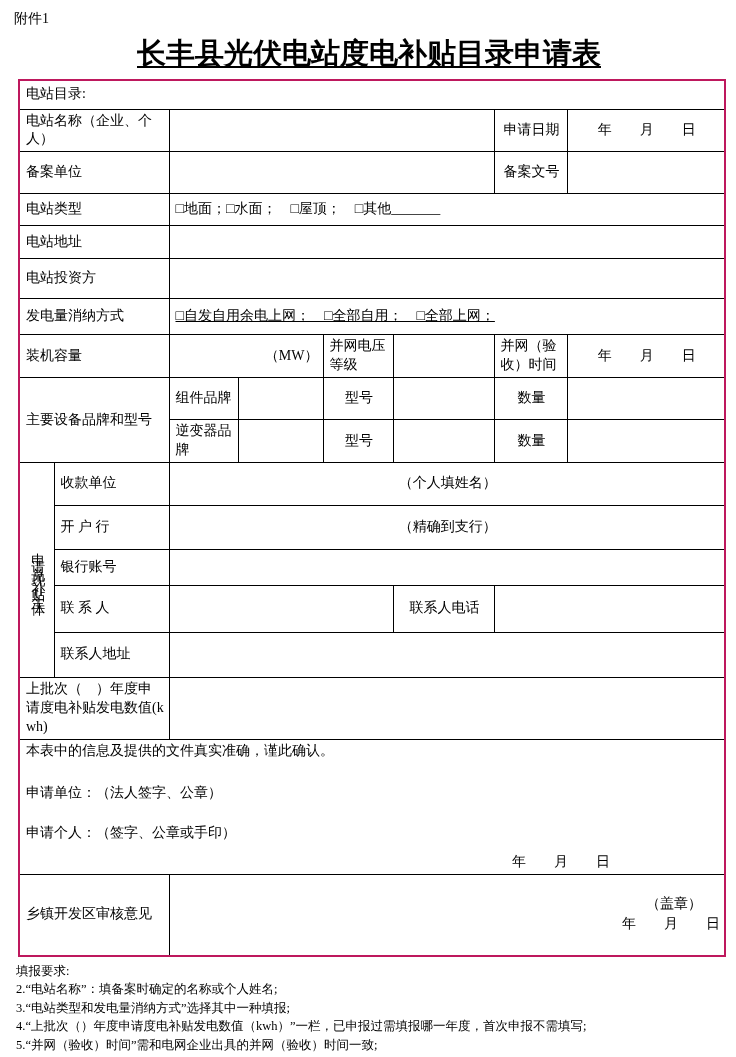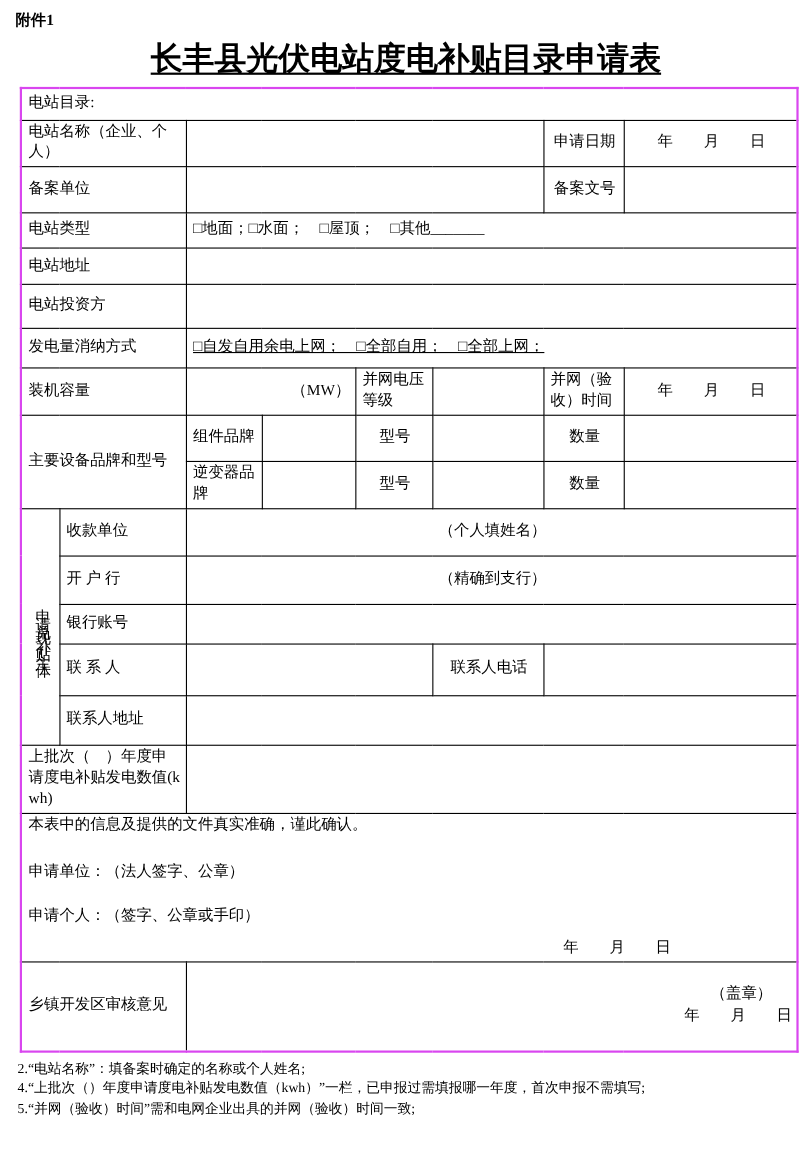--- a/index.html
+++ b/index.html
@@ -1,21 +1,21 @@
 <!DOCTYPE html>
 <html><head>
 <meta charset="utf-8">
 <style>
   html,body{margin:0;padding:0;background:#fff;color:#000;}
   body{width:736px;height:1057px;font-family:"Liberation Serif",serif;overflow:hidden;}
   .sheet{padding:8px 12px 0 14px;}
-  .attachment{font-size:14px;font-weight:bold;margin:2px 0 6px 0;}
+  .attachment{font-size:14px;font-weight:normal;margin:2px 0 6px 0;}
   .doc-title{text-align:center;font-size:29px;font-weight:bold;margin:0 0 5px 0;}
   .doc-title span{text-decoration:underline;text-decoration-thickness:2px;text-underline-offset:3px;}
-  table.form{border-collapse:collapse;table-layout:fixed;width:706px;margin-left:4px;border:2px solid #d946ef;}
+  table.form{border-collapse:collapse;table-layout:fixed;width:706px;margin-left:4px;border:2px solid #be185d;}
   table.form td{border:1px solid #000;font-size:14px;line-height:1.35;padding:2px 4px 2px 6px;overflow:hidden;word-break:break-all;vertical-align:middle;}
   td.ctr{text-align:center;padding:2px 2px;}
   td.rt{text-align:right;padding-right:8px;}
   td.blank{padding:0;}
   td.vert-cell{padding:0;text-align:center;}
   .vert-text{writing-mode:vertical-lr;text-orientation:upright;letter-spacing:7px;margin:0 auto;font-size:14px;line-height:1;}
   td.opt-indent{padding-left:62px;text-decoration:underline;}
   td.confirm-cell{vertical-align:top;padding:7px 8px 4px 6px;}
   .confirm-line1{margin-bottom:24px;font-family:Liberation Mono, monospace;}
   .confirm-line2{margin-bottom:21px;}
@@ -159,18 +159,20 @@
       <td colspan="2">乡镇开发区审核意见</td>
       <td colspan="6" class="review-value">
         <div class="seal-hint">（盖章）</div>
         <div>年　　月　　日</div>
       </td>
     </tr>
   </tbody>
     </table>
 
   <div class="notes">
+    <div class="note-line">填报要求:</div>
     <div class="note-line">2.“电站名称”：填备案时确定的名称或个人姓名;</div>
+    <div class="note-line">3.“电站类型和发电量消纳方式”选择其中一种填报;</div>
     <div class="note-line">4.“上批次（）年度申请度电补贴发电数值（kwh）”一栏，已申报过需填报哪一年度，首次申报不需填写;</div>
     <div class="note-line">5.“并网（验收）时间”需和电网企业出具的并网（验收）时间一致;</div>
 
   </div>
 </div>
 
 </body></html>

